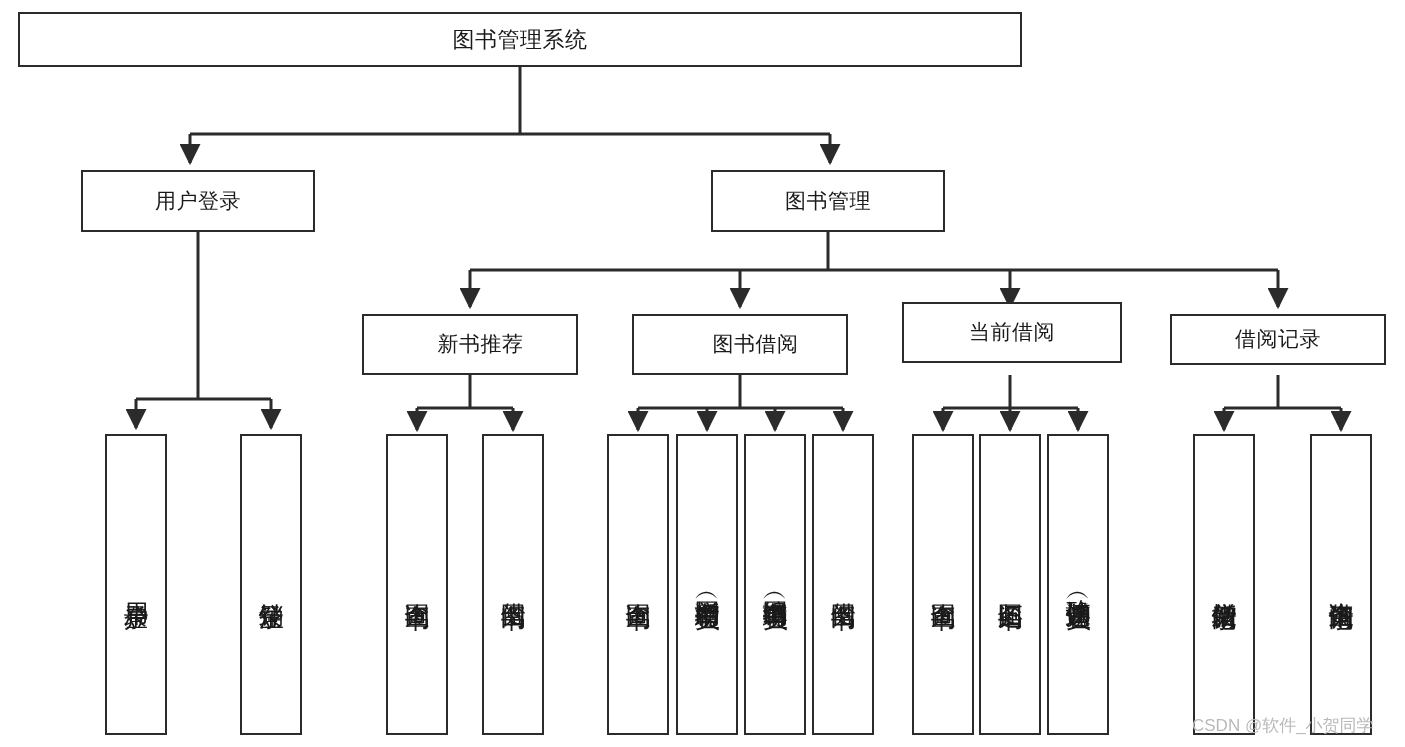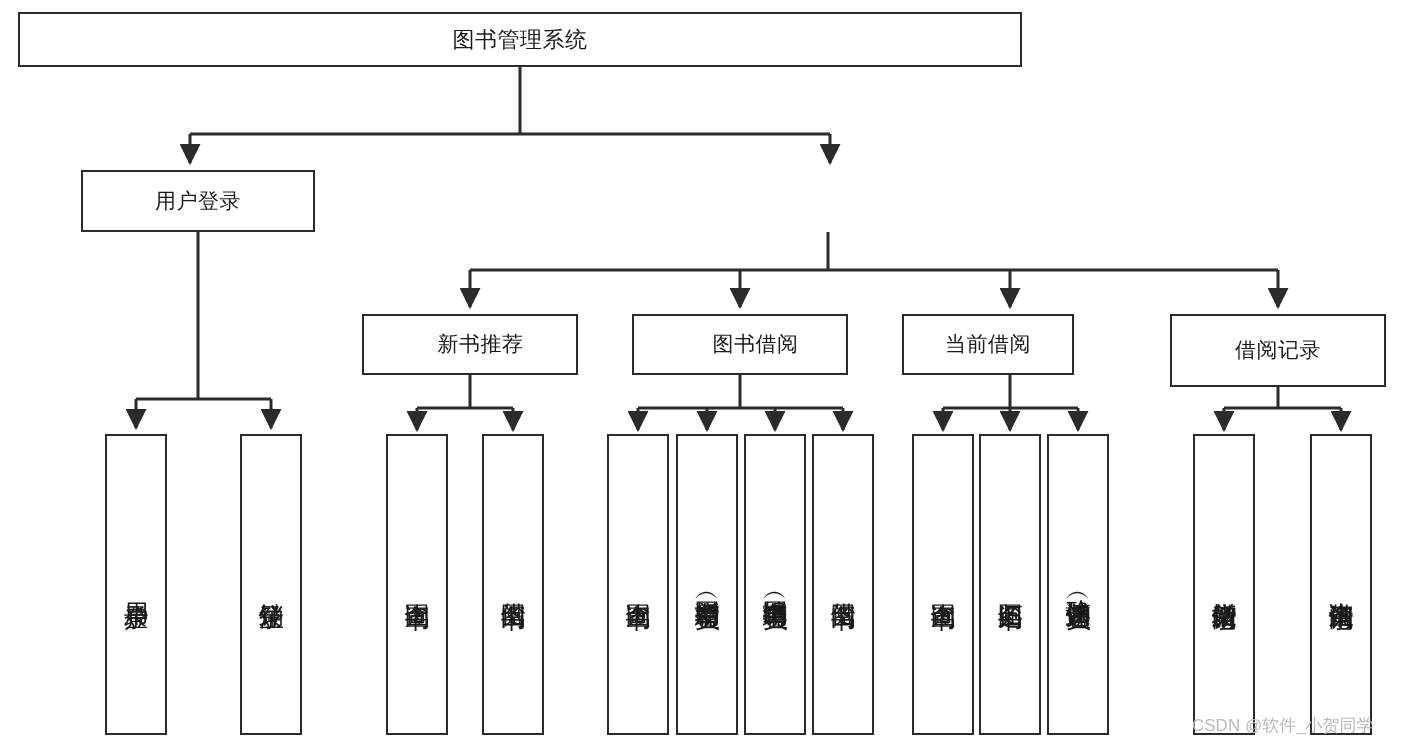--- a/index.html
+++ b/index.html
@@ -131,31 +131,34 @@
     </g>
   </svg>
 
   <div class="node horiz root" style="left:18px; top:12px; width:1004px; height:55px;">
     <span class="lbl">图书管理系统</span>
   </div>
 
   <div class="node horiz" style="left:81px; top:170px; width:234px; height:62px;">
     <span class="lbl">用户登录</span>
   </div>
+  <div class="node horiz" style="left:711px; top:170px; width:234px; height:62px;">
+    <span class="lbl">图书管理</span>
+  </div>
 
   <div class="node horiz" style="left:362px; top:314px; width:216px; height:61px;padding-left:21px;">
     <span class="lbl">新书推荐</span>
   </div>
   <div class="node horiz" style="left:632px; top:314px; width:216px; height:61px;padding-left:31px;">
     <span class="lbl">图书借阅</span>
   </div>
-  <div class="node horiz" style="left:902px; top:314px; width:172px; height:61px;justify-content:center;">
+  <div class="node horiz" style="left:902px; top:302px; width:220px; height:61px;justify-content:center;">
     <span class="lbl">当前借阅</span>
   </div>
-  <div class="node horiz" style="left:1170px; top:314px; width:216px; height:73px;">
+  <div class="node horiz" style="left:1170px; top:314px; width:216px; height:51px;">
     <span class="lbl">借阅记录</span>
   </div>
 
   <div class="node vert" style="left:105px; top:434px; width:62px; height:301px;">
     <span class="lbl">用户登录</span>
   </div>
   <div class="node vert" style="left:240px; top:434px; width:62px; height:301px;">
     <span class="lbl">注销登录</span>
   </div>
 

